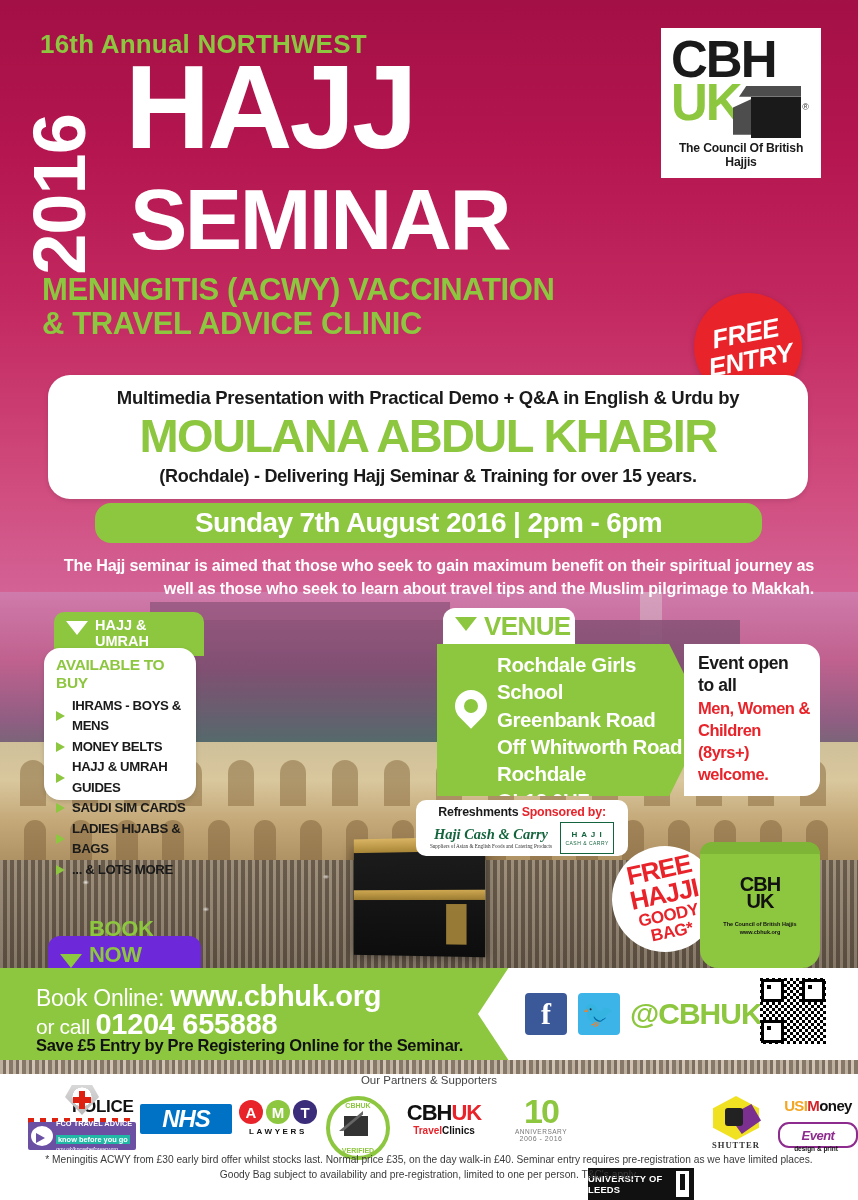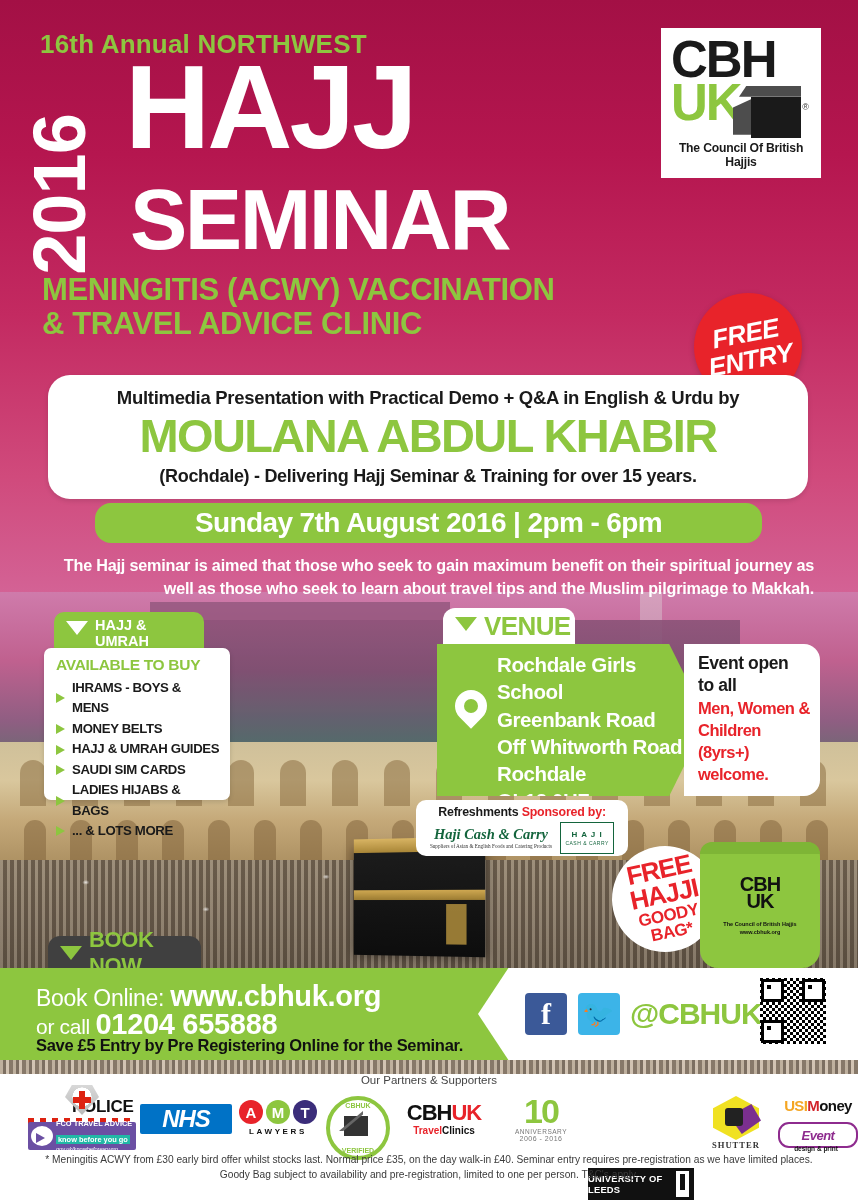--- a/index.html
+++ b/index.html
@@ -173,27 +173,27 @@
     display:flex;align-items:flex-start;gap:7px;padding:6px 14px 8px 12px;box-sizing:border-box;
   }
   .tri{
     width:0;height:0;border-left:11px solid transparent;border-right:11px solid transparent;
     border-top:14px solid #fff;margin-top:3px;flex:0 0 auto;
   }
   .tab-shop{left:54px;top:612px;width:150px;height:44px;font-size:14.5px;line-height:1.08;border-radius:10px 10px 0 0;}
   .tab-venue{left:443px;top:608px;width:132px;height:40px;background:#fff;border-radius:12px 12px 0 0;}
   .tab-venue .tri{border-top-color:#8dc63f;}
   .tab-venue .vlabel{color:#8dc63f;font-size:26px;font-weight:bold;line-height:1;letter-spacing:-.6px;margin-top:-1px;}
-  .tab-book{left:48px;top:936px;width:153px;height:34px;background:#404040;border-radius:12px 12px 0 0;align-items:center;padding:2px 12px;}
+  .tab-book{left:48px;top:936px;width:153px;height:34px;background:#6d28d9;border-radius:12px 12px 0 0;align-items:flex-end;padding:2px 12px;}
   .tab-book .tri{border-top-color:#8dc63f;margin-top:0;}
   .tab-book .blabel{color:#8dc63f;font-size:22px;font-weight:bold;letter-spacing:-.4px;}
 
   
   .shop-card{
-    position:absolute;left:44px;top:648px;width:186px;height:152px;background:#fff;border-radius:7px;
+    position:absolute;left:44px;top:648px;width:152px;height:152px;background:#fff;border-radius:16px;
     padding:8px 10px 12px 12px;box-sizing:border-box;box-shadow:0 2px 5px rgba(0,0,0,.14);
   }
   .shop-title{color:#8dc63f;font-weight:bold;font-size:15.5px;letter-spacing:-.3px;margin-bottom:4px;}
   .shop-li{display:flex;align-items:center;gap:7px;font-size:13.2px;font-weight:bold;color:#1a1a1a;line-height:1.55;letter-spacing:-.35px;}
   .shop-li .bullet{
     width:0;height:0;border-top:5.5px solid transparent;border-bottom:5.5px solid transparent;
     border-left:9px solid #8dc63f;flex:0 0 auto;
   }
 
   

